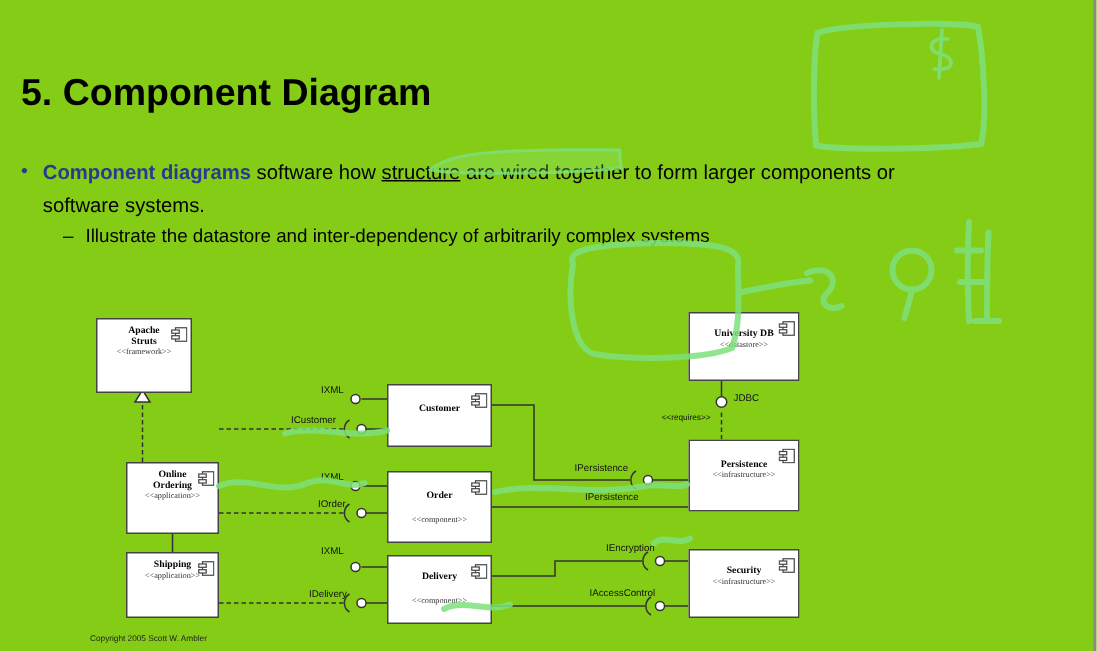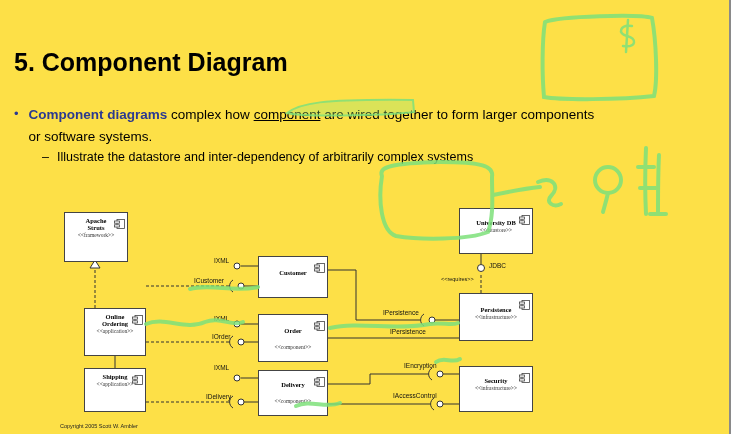--- a/index.html
+++ b/index.html
@@ -1,16 +1,16 @@
 <!DOCTYPE html>
 <html><head>
 <meta charset="utf-8">
 <style>
   html,body{margin:0;padding:0;background:#e8e8e8;}
-  .slide{position:relative;width:731px;height:434px;background:#fde047;overflow:hidden;
+  .slide{position:relative;width:731px;height:434px;background:#84cc16;overflow:hidden;
          font-family:"Liberation Sans",sans-serif;color:#000;}
   .right-edge{position:absolute;right:0;top:0;width:2px;height:100%;background:#8a8a8a;}
 
   .title{position:absolute;left:14px;top:48px;font-size:25px;font-weight:700;color:#000;}
 
   .bullet-row{position:absolute;left:14px;top:104px;width:600px;display:flex;}
   .bullet-marker{color:#2b3990;font-size:13px;margin-right:10px;margin-top:2px;}
   .bullet-text{font-size:13.5px;line-height:22px;width:575px;}
   .lead{color:#2b3990;font-weight:700;margin-top:38px;}
   .und{text-decoration:underline;}
@@ -35,21 +35,21 @@
 </style>
 </head>
 <body>
 
 <div class="slide">
 
   <div class="title">5. Component Diagram</div>
 
   <div class="bullet-row">
     <span class="bullet-marker">•</span>
-    <span class="bullet-text"><span class="lead">Component diagrams</span><span> complex how </span><span class="und">component</span><span> are wired together to form larger components or software systems.</span></span>
+    <span class="bullet-text"><span class="lead">Component diagrams</span><span> software how </span><span class="und">structure</span><span> are wired together to form larger components or software systems.</span></span>
   </div>
 
   <div class="sub-bullet">
     <span class="sub-marker">–</span>
     <span>Illustrate the datastore and inter-dependency of arbitrarily complex systems</span>
   </div>
 
   <svg class="wires" width="731" height="434">
     <g stroke="#333" stroke-width="1" fill="none">
 

